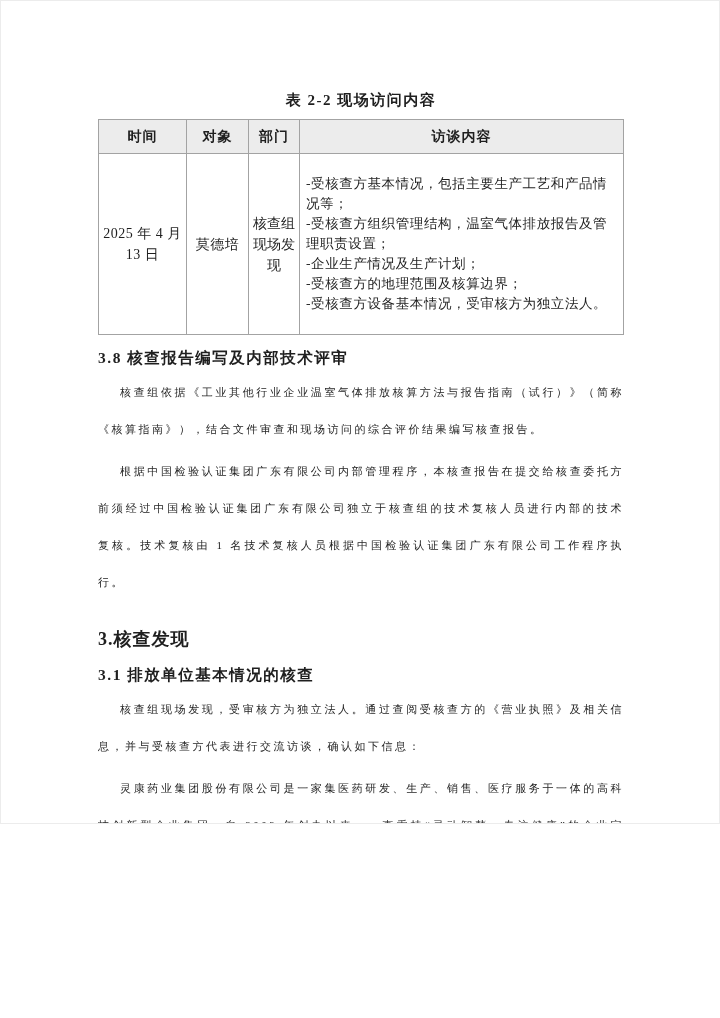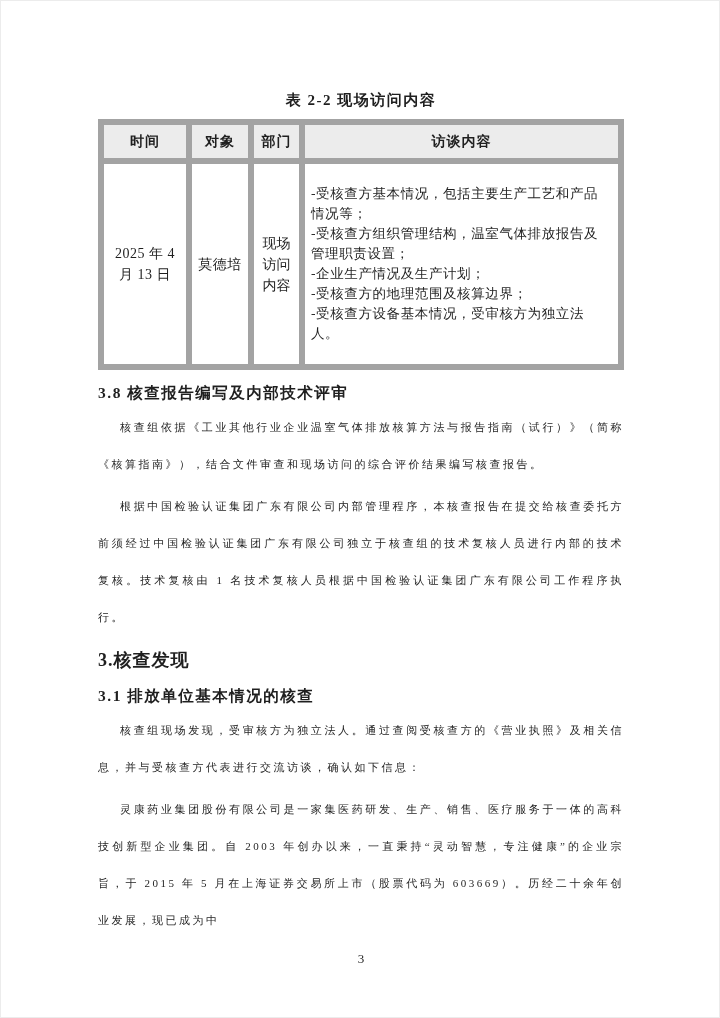--- a/index.html
+++ b/index.html
@@ -1,19 +1,19 @@
 <!DOCTYPE html>
 <html><head>
 <meta charset="utf-8">
 <style>
   html, body { margin: 0; padding: 0; background: #ffffff; }
   .page {
     position: relative;
     width: 720px;
-    height: 1018px;
+    height: 824px;
     box-sizing: border-box;
     background: #ffffff;
     border: 1px solid #ececec;
     padding: 90px 95px 0 97px;
     font-family: "Liberation Serif", "DejaVu Serif", serif;
     color: #1f1f1f;
     overflow: hidden;
   }
   .table-caption {
     text-align: center;
@@ -24,21 +24,21 @@
   }
   table.visit-table {
     width: 100%;
     border-collapse: collapse;
     table-layout: fixed;
   }
   table.visit-table col.c1 { width: 88px; }
   table.visit-table col.c2 { width: 62px; }
   table.visit-table col.c3 { width: 51px; }
   table.visit-table th, table.visit-table td {
-    border: 6px solid #a3a3a3;
+    border: 1px solid #a3a3a3;
   }
   table.visit-table th {
     background: #ececec;
     font-size: 14px;
     font-weight: bold;
     height: 31px;
     letter-spacing: 1px;
     text-align: center;
     vertical-align: middle;
   }
@@ -66,21 +66,21 @@
     font-size: 15.5px;
     font-weight: bold;
     letter-spacing: 1.5px;
     margin: 12px 0 0 0;
     line-height: 22px;
   }
   .h-main {
     font-size: 18px;
     font-weight: bold;
     letter-spacing: 1px;
-    margin: 11px 0 0 0;
+    margin: 25px 0 0 0;
     line-height: 26px;
   }
   p.body-para {
     font-size: 11px;
     line-height: 37px;
     letter-spacing: 2.5px;
     text-indent: 2em;
     text-align: justify;
     text-justify: inter-ideograph;
     margin: 5px 0 0 0;
@@ -110,21 +110,21 @@
         <th>时间</th>
         <th>对象</th>
         <th>部门</th>
         <th>访谈内容</th>
       </tr>
     </thead>
     <tbody>
       <tr>
         <td class="cell-center">2025 年 4 月 13 日</td>
         <td class="cell-center">莫德培</td>
-        <td class="cell-center cell-dept">现场访问内容</td>
+        <td class="cell-center cell-dept">核查组现场发现</td>
         <td class="cell-content">
           <div>-受核查方基本情况，包括主要生产工艺和产品情况等；</div>
           <div>-受核查方组织管理结构，温室气体排放报告及管理职责设置；</div>
           <div>-企业生产情况及生产计划；</div>
           <div>-受核查方的地理范围及核算边界；</div>
           <div>-受核查方设备基本情况，受审核方为独立法人。</div>
         </td>
       </tr>
     </tbody>
   </table>

